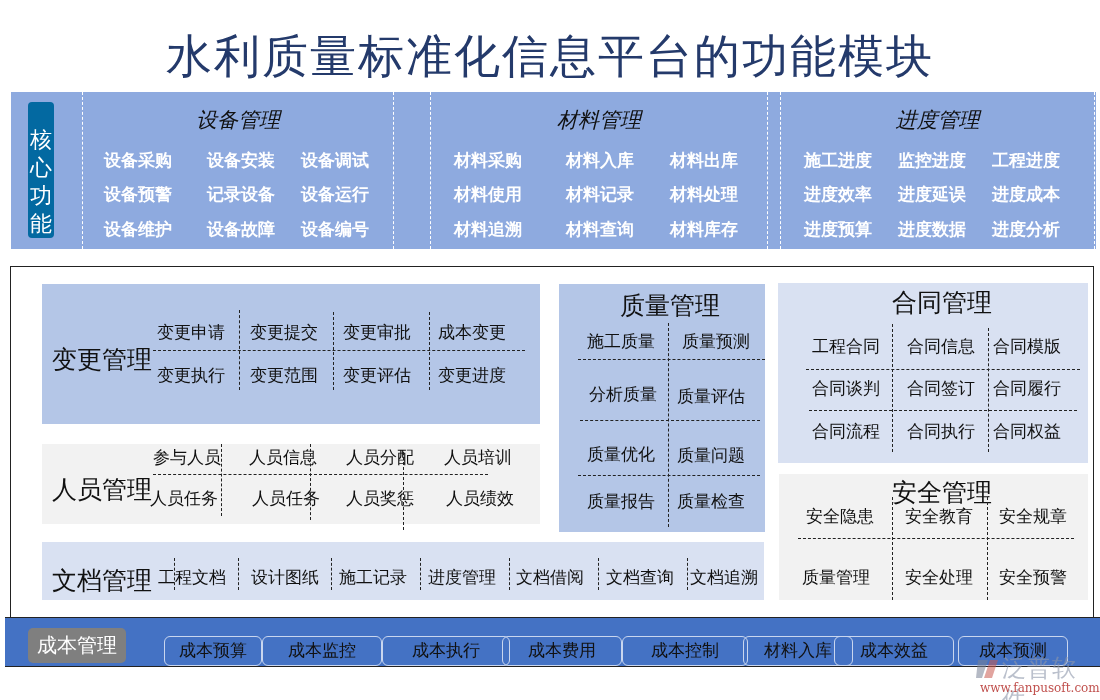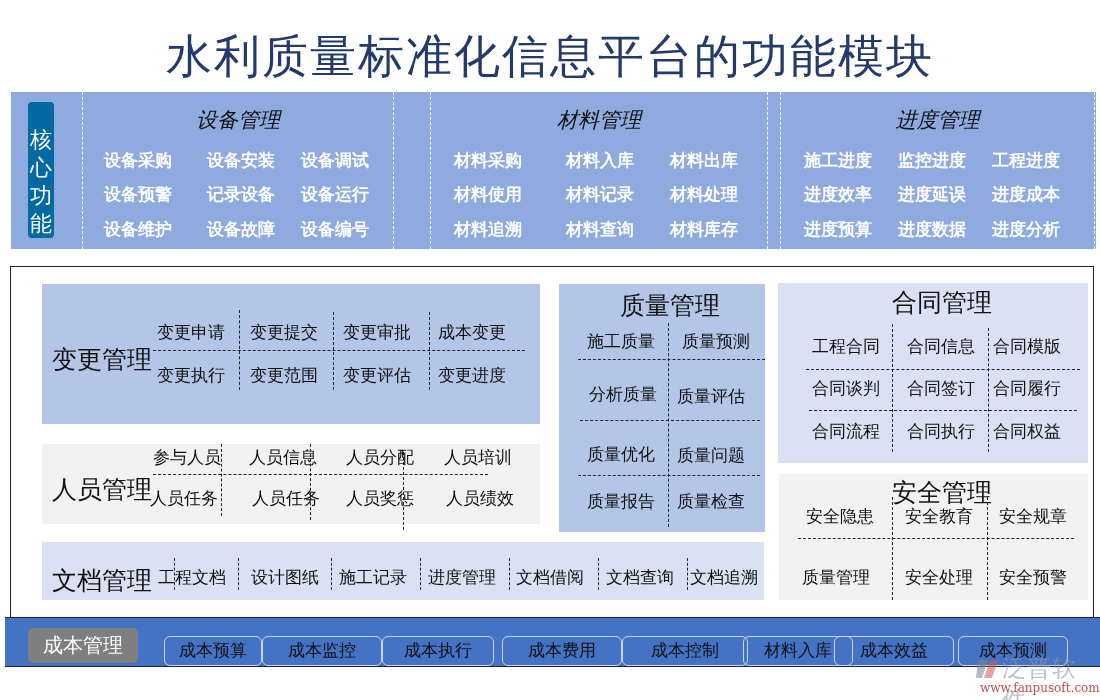--- a/index.html
+++ b/index.html
@@ -25,21 +25,21 @@
   .p-blue { background: #b4c6e7; }
   .p-gray { background: #f2f2f2; }
   .p-light { background: #d9e1f2; }
   .ptitle { position: absolute; font-size: 25px; color: #111; white-space: nowrap; }
   .cell { position: absolute; font-size: 17px; color: #111; white-space: nowrap; }
   .hd { position: absolute; border-top: 1px dashed #222; height: 0; }
   .vd { position: absolute; border-left: 1px dashed #222; width: 0; }
 
   
   .costbar { position: absolute; left: 5px; top: 617px; width: 1095px; height: 50px; background: #4472c4; border-top: 1.5px solid #222; border-bottom: 1.5px solid #222; }
-  .cost-tag { position: absolute; left: 28px; top: 628px; width: 110px; height: 35px; background: #7f7f7f;
+  .cost-tag { position: absolute; left: 28px; top: 628px; width: 98px; height: 35px; background: #7f7f7f;
     border-radius: 5px; color: #fff; font-size: 20px; text-align: center; line-height: 35px; }
   .cost-item { position: absolute; top: 636px; height: 30px; border: 1.5px solid #c9d6ef; border-radius: 6px;
     font-size: 17px; color: #111; text-align: center; line-height: 27px; white-space: nowrap; }
 
   .logo { position: absolute; left: 972px; top: 656px; width: 120px; height: 44px; }
   .logo-cn { position: absolute; left: 30px; top: -4px; font-size: 24px; color: rgba(140,150,170,0.6); letter-spacing: 1px; font-family: "DejaVu Sans", sans-serif; }
   .logo-url { position: absolute; left: 8px; top: 25px; font-size: 12px; color: #c0504d; font-family: "DejaVu Serif", serif; }
   .logo-mark { position: absolute; left: 2px; top: 0px; width: 26px; height: 26px; }
 </style>
 </head>
@@ -186,21 +186,21 @@
 <div class="cell" style="left:905px;top:566px">安全处理</div>
 <div class="cell" style="left:999px;top:566px">安全预警</div>
 <div class="hd" style="left:798px;top:538px;width:276px"></div>
 <div class="vd" style="left:892px;top:497px;height:103px"></div>
 <div class="vd" style="left:987px;top:497px;height:103px"></div>
 
 <div class="costbar"></div>
 <div class="cost-tag">成本管理</div>
 <div class="cost-item" style="left:164px;width:98px">成本预算</div>
 <div class="cost-item" style="left:262px;width:120px">成本监控</div>
-<div class="cost-item" style="left:382px;width:112px">成本执行</div>
+<div class="cost-item" style="left:382px;width:128px">成本执行</div>
 <div class="cost-item" style="left:502px;width:120px">成本费用</div>
 <div class="cost-item" style="left:622px;width:126px">成本控制</div>
 <div class="cost-item" style="left:743px;width:110px">材料入库</div>
 <div class="cost-item" style="left:834px;width:120px">成本效益</div>
 <div class="cost-item" style="left:958px;width:110px">成本预测</div>
 
 <div class="logo">
   <svg class="logo-mark" viewBox="0 0 26 26">
     <path d="M4 4 L14 4 L8 22 L2 22 Z" fill="rgba(120,130,150,0.55)"></path>
     <path d="M16 4 L24 4 L18 22 L10 22 Z" fill="rgba(200,90,80,0.55)"></path>

